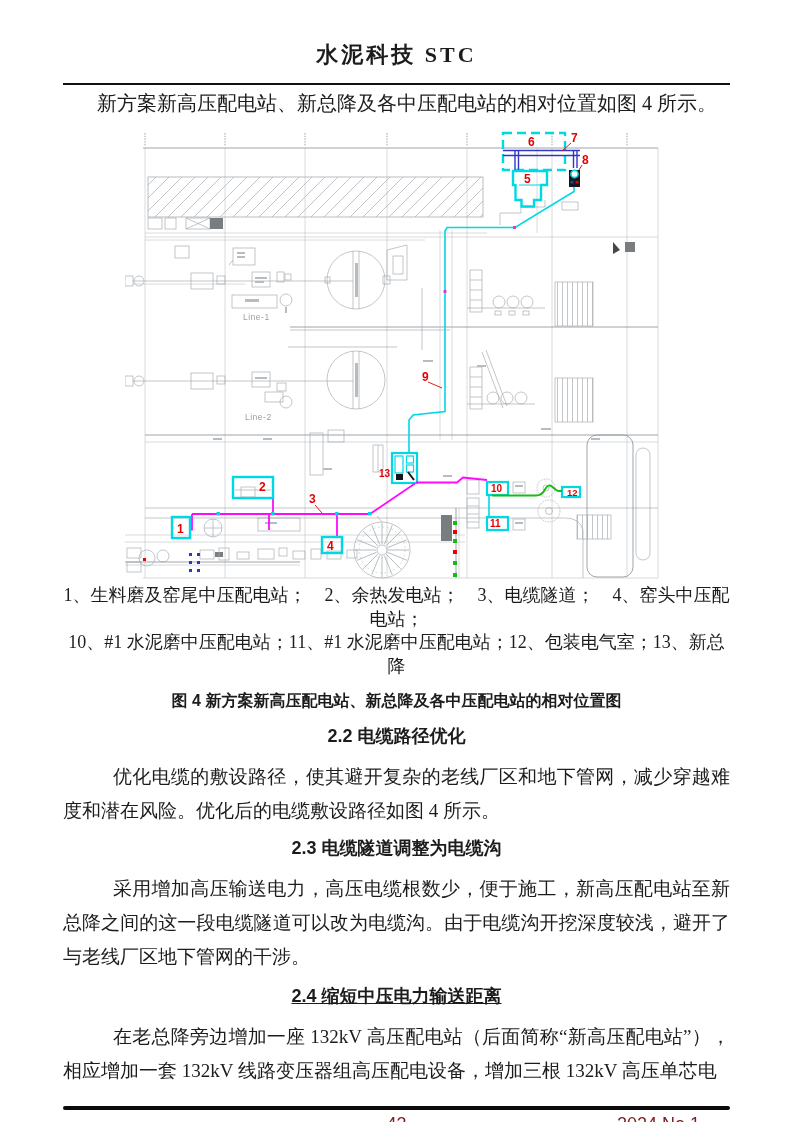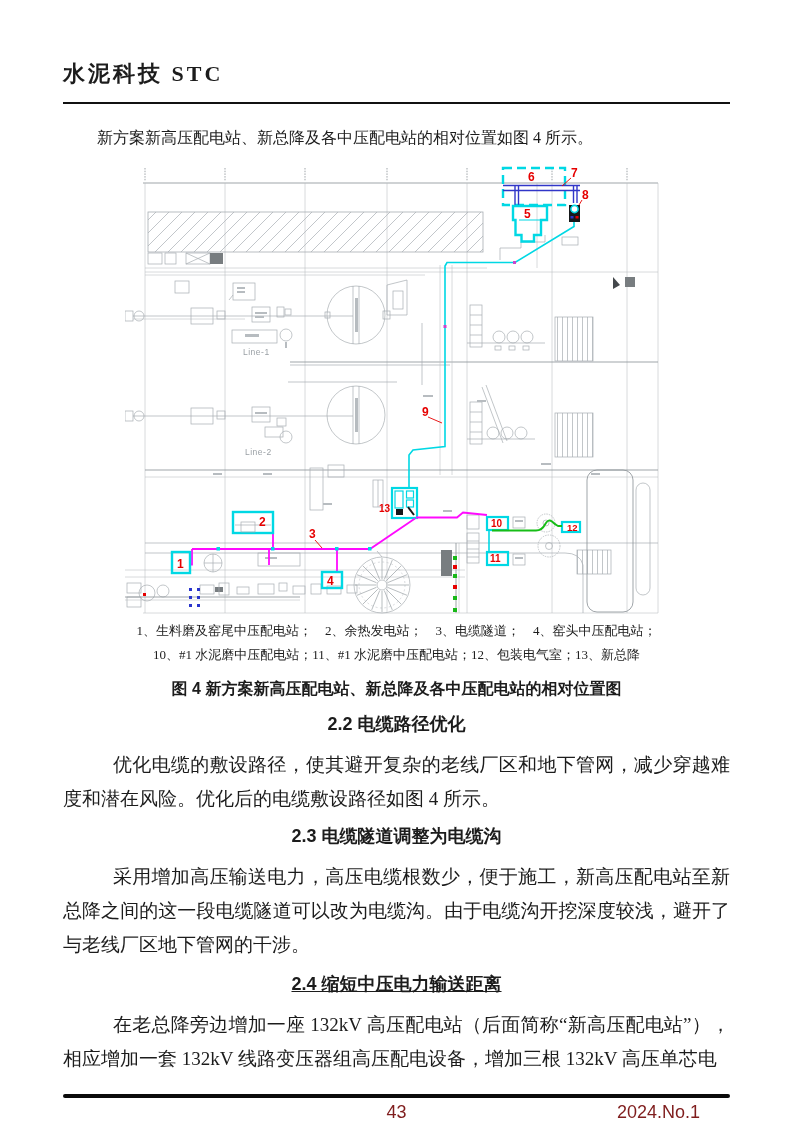--- a/index.html
+++ b/index.html
@@ -8,33 +8,34 @@
     width:793px;height:1122px;
     margin:0 auto;
     background:#ffffff;
     box-sizing:border-box;
     padding:0 63px;
     font-family:"Liberation Serif","DejaVu Serif",serif;
     color:#1c1c1c;
     overflow:hidden;
   }
   .journal-title{
-    margin:59px 0 0 0;
+    margin:40px 0 0 0;
     font-size:22px;line-height:30px;
     font-weight:700;letter-spacing:3px;
+    text-align:center;
     font-family:"Liberation Serif","DejaVu Serif",serif;
   }
   .header-rule{margin-top:13px;border-top:2px solid #111;height:0;}
   .intro{
-    margin:19px 0 0 0;
-    font-size:16px;line-height:30px;
+    margin:3px 0 0 0;
+    font-size:20px;line-height:30px;
     text-indent:34px;text-align:justify;
   }
   .figwrap{margin:12px 0 0 62px;width:535px;height:450px;position:relative;}
-  .legend{margin-top:4px;text-align:center;font-size:13px;line-height:23.5px;}
+  .legend{margin-top:4px;text-align:center;font-size:18px;line-height:23.5px;}
   .caption{margin:12px;text-align:center;font-size:16px;line-height:22px;font-weight:700;
     font-family:"Liberation Sans","DejaVu Sans",sans-serif;}
   h2.sec{
     margin:12px;font-size:18px;line-height:24px;font-weight:700;
     font-family:"Liberation Sans","DejaVu Sans",sans-serif;
     text-align:center;
   }
   h2.s22{margin-top:12px;} h2.s23{margin-top:8px;} h2.s24{margin-top:10px;text-decoration:underline;}
   p.body{
     margin:6px 0 0 0;

